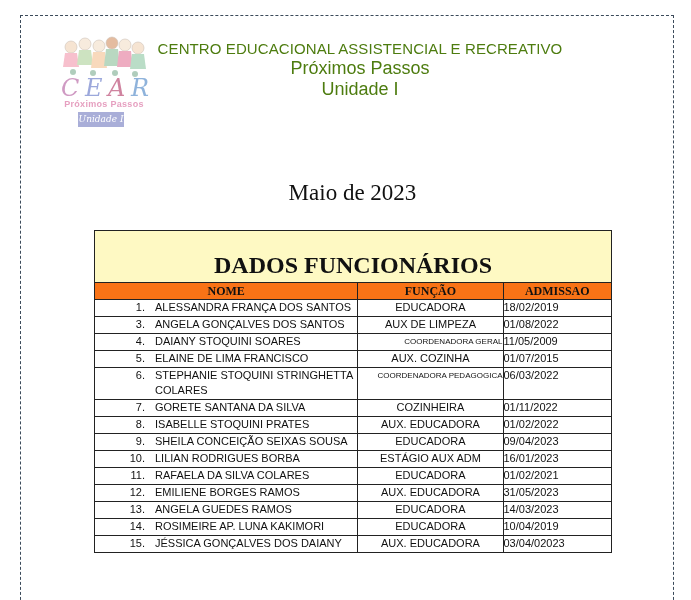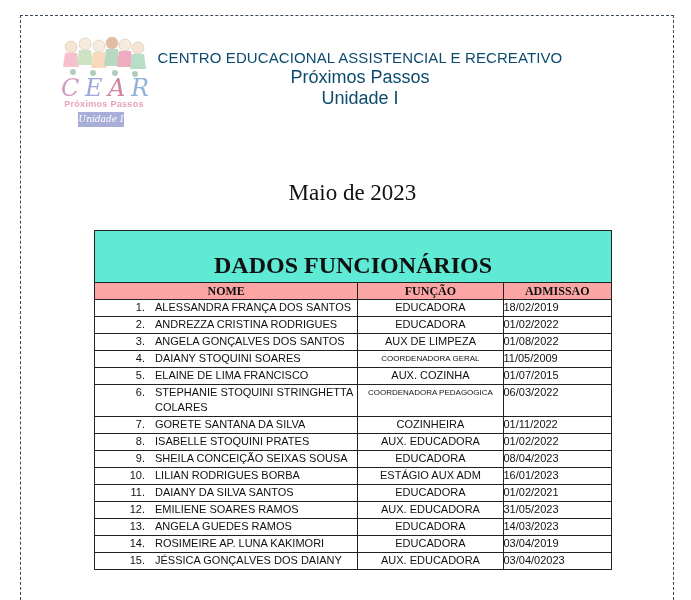--- a/index.html
+++ b/index.html
@@ -74,24 +74,24 @@
     color: #ffffff;
     font-size: 9px;
     font-style: italic;
     line-height: 15px;
     text-align: center;
     font-family: "DejaVu Serif", serif;
   }
   .org {
     position: absolute;
     left: 150px;
-    top: 49px;
+    top: 40px;
     width: 420px;
     text-align: center;
-    color: #0c4a6e;
+    color: #4d7c0f;
   }
   .org .l1 { font-size: 15px; line-height: 18px; letter-spacing: 0.1px; }
   .org .l2 { font-size: 18px; line-height: 21px; }
   .org .l3 { font-size: 18px; line-height: 21px; }
   .month {
     position: absolute;
     left: 0;
     top: 180px;
     width: 705px;
     text-align: center;
@@ -107,32 +107,32 @@
     border-collapse: collapse;
     font-family: "Liberation Sans", sans-serif;
     font-size: 11px;
     color: #111;
   }
   table.staff td, table.staff th {
     border: 1px solid #222;
     padding: 0;
   }
   .title-cell {
-    background: #5eead4;
+    background: #fef9c3;
     height: 49px;
     text-align: center;
     vertical-align: bottom;
     font-family: "Liberation Serif", serif;
     font-weight: bold;
     font-size: 24px;
     line-height: 30px;
     padding-bottom: 2px !important;
   }
   .col-head th {
-    background: #fca5a5;
+    background: #f97316;
     height: 16px;
     font-family: "Liberation Serif", serif;
     font-weight: bold;
     font-size: 12px;
     line-height: 14px;
     text-align: center;
   }
   .row td { height: 16px; line-height: 15px; vertical-align: top; }
   .row.tall td { height: 31px; }
   .c-name { width: 263px; text-align: left; }
@@ -144,21 +144,21 @@
     text-align: right;
     padding-right: 0;
     box-sizing: border-box;
   }
   .nm {
     display: inline-block;
     vertical-align: top;
     padding-left: 10px;
     width: 200px;
   }
-  .small { font-size: 8px; }
+  .small { font-size: 8px; text-align: right; }
 </style>
 </head>
 <body>
 
 <div class="page-border"></div>
 
 <div class="logo">
   <svg class="kids" viewBox="0 0 90 44">
     <g opacity="0.7">
       <circle cx="12" cy="12" r="6" fill="#f3d9c0" stroke="#b9a99a" stroke-width="0.6"></circle>
@@ -207,25 +207,20 @@
     <th class="c-func">FUNÇÃO</th>
     <th class="c-date">ADMISSAO</th>
   </tr>
 
   <tr class="row">
     <td class="c-name"><span class="num">1.</span><span class="nm">ALESSANDRA FRANÇA DOS SANTOS</span></td>
     <td class="c-func">EDUCADORA</td>
     <td class="c-date">18/02/2019</td>
   </tr>
   <tr class="row">
-    <td class="c-name"><span class="num">2.</span><span class="nm">ANDREZZA CRISTINA RODRIGUES</span></td>
-    <td class="c-func">EDUCADORA</td>
-    <td class="c-date">01/02/2022</td>
-  </tr>
-  <tr class="row">
     <td class="c-name"><span class="num">3.</span><span class="nm">ANGELA GONÇALVES DOS SANTOS</span></td>
     <td class="c-func">AUX DE LIMPEZA</td>
     <td class="c-date">01/08/2022</td>
   </tr>
   <tr class="row">
     <td class="c-name"><span class="num">4.</span><span class="nm">DAIANY STOQUINI SOARES</span></td>
     <td class="c-func small">COORDENADORA GERAL</td>
     <td class="c-date">11/05/2009</td>
   </tr>
   <tr class="row">
@@ -244,46 +239,46 @@
     <td class="c-date">01/11/2022</td>
   </tr>
   <tr class="row">
     <td class="c-name"><span class="num">8.</span><span class="nm">ISABELLE STOQUINI PRATES</span></td>
     <td class="c-func">AUX. EDUCADORA</td>
     <td class="c-date">01/02/2022</td>
   </tr>
   <tr class="row">
     <td class="c-name"><span class="num">9.</span><span class="nm">SHEILA CONCEIÇÃO SEIXAS SOUSA</span></td>
     <td class="c-func">EDUCADORA</td>
-    <td class="c-date">08/04/2023</td>
+    <td class="c-date">09/04/2023</td>
   </tr>
   <tr class="row">
     <td class="c-name"><span class="num">10.</span><span class="nm">LILIAN RODRIGUES BORBA</span></td>
     <td class="c-func">ESTÁGIO AUX ADM</td>
     <td class="c-date">16/01/2023</td>
   </tr>
   <tr class="row">
-    <td class="c-name"><span class="num">11.</span><span class="nm">DAIANY DA SILVA SANTOS</span></td>
+    <td class="c-name"><span class="num">11.</span><span class="nm">RAFAELA DA SILVA COLARES</span></td>
     <td class="c-func">EDUCADORA</td>
     <td class="c-date">01/02/2021</td>
   </tr>
   <tr class="row">
-    <td class="c-name"><span class="num">12.</span><span class="nm">EMILIENE SOARES RAMOS</span></td>
+    <td class="c-name"><span class="num">12.</span><span class="nm">EMILIENE BORGES RAMOS</span></td>
     <td class="c-func">AUX. EDUCADORA</td>
     <td class="c-date">31/05/2023</td>
   </tr>
   <tr class="row">
     <td class="c-name"><span class="num">13.</span><span class="nm">ANGELA GUEDES RAMOS</span></td>
     <td class="c-func">EDUCADORA</td>
     <td class="c-date">14/03/2023</td>
   </tr>
   <tr class="row">
     <td class="c-name"><span class="num">14.</span><span class="nm">ROSIMEIRE AP. LUNA KAKIMORI</span></td>
     <td class="c-func">EDUCADORA</td>
-    <td class="c-date">03/04/2019</td>
+    <td class="c-date">10/04/2019</td>
   </tr>
   <tr class="row">
     <td class="c-name"><span class="num">15.</span><span class="nm">JÉSSICA GONÇALVES DOS DAIANY</span></td>
     <td class="c-func">AUX. EDUCADORA</td>
     <td class="c-date">03/04/02023</td>
   </tr>
 </tbody>
   </table>
 
 </body></html>

